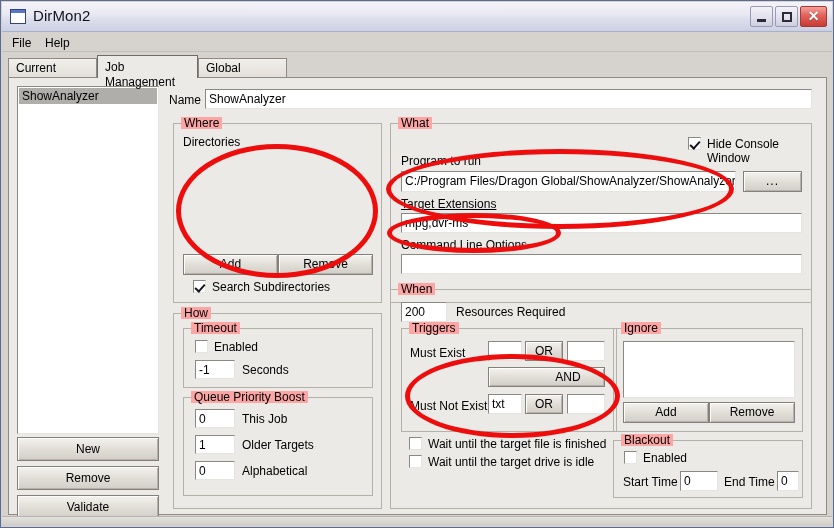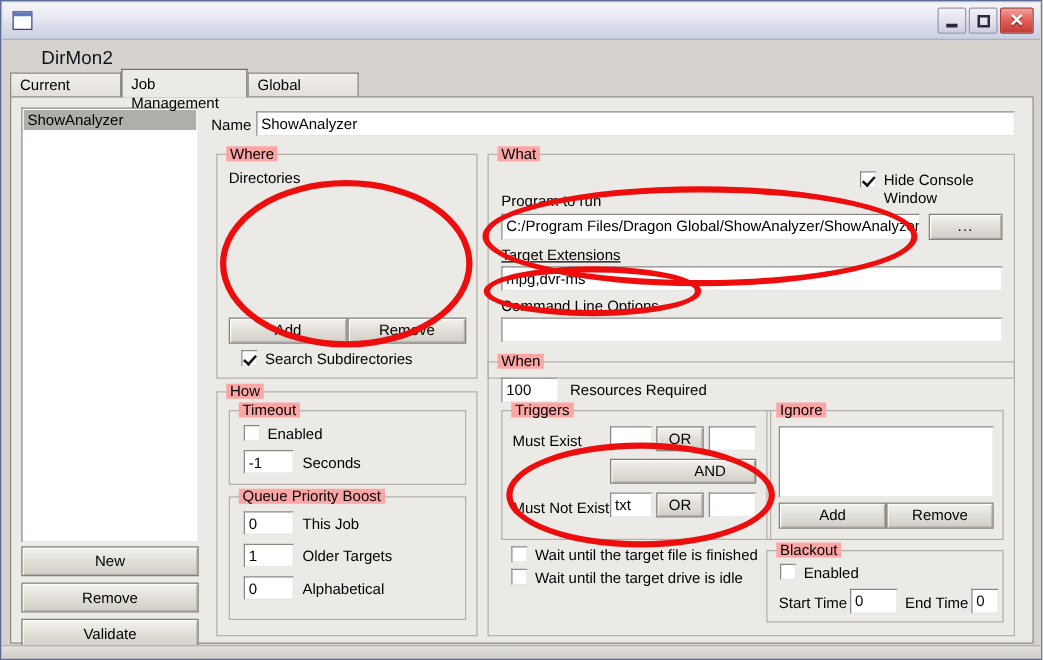--- a/index.html
+++ b/index.html
@@ -39,21 +39,20 @@
   .title-icon:after {
     content: "";
     position: absolute; left: 0; top: 0; right: 0; height: 3px;
     background: #5b78c4;
   }
   .title-text {
     position: absolute; left: 31px; top: 5px;
     font-size: 15px;
     color: #10131c;
     letter-spacing: 0.1px;
-    margin-top: 31px;
   }
   .winbtns { position: absolute; right: 5px; top: 4px; display: flex; gap: 2px; }
   .winbtn {
     width: 23px; height: 21px;
     background: linear-gradient(180deg,#f3f2f8 0%,#e2e1ec 55%,#cfcede 100%);
     border: 1px solid #9a9ab4;
     border-radius: 2px;
     box-sizing: border-box;
     position: relative;
   }
@@ -208,20 +207,24 @@
       </div>
       <div class="winbtn">
         <span class="glyph-max"></span>
       </div>
       <div class="winbtn close">
         <span class="glyph-close">✕</span>
       </div>
     </div>
   </div>
 
+  <div class="menubar">
+    <div class="menu-item" style="left:5px">File</div>
+    <div class="menu-item" style="left:38px">Help</div>
+  </div>
 
   <div class="tabstrip">
     <div class="tab" style="left:0px;   width:89px;">Current Status</div>
     <div class="tab active" style="left:89px;  width:101px;">Job Management</div>
     <div class="tab" style="left:190px; width:89px;">Global Settings</div>
   </div>
 
   <div class="tabpage">
 
     <div class="sunken" style="position:absolute;left:8px;top:8px;width:142px;height:348px;">
@@ -278,21 +281,21 @@
       <div class="lbl" style="left:10px;top:73px;text-decoration:underline;">Target Extensions</div>
       <div class="field" style="position:absolute;left:10px;top:89px;width:401px;height:20px;">mpg,dvr-ms</div>
 
       <div class="lbl" style="left:10px;top:114px;">Command Line Options</div>
       <div class="field" style="position:absolute;left:10px;top:130px;width:401px;height:20px;"></div>
     </div>
 
     <div class="group" style="left:381px;top:211px;width:422px;height:220px;">
       <span class="legend">When</span>
 
-      <div class="field" style="position:absolute;left:10px;top:12px;width:46px;height:20px;">100</div>
+      <div class="field" style="position:absolute;left:10px;top:12px;width:46px;height:20px;">200</div>
       <div class="lbl" style="left:65px;top:15px;">Resources Required</div>
 
       <div class="group" style="left:10px;top:38px;width:216px;height:104px;">
         <span class="legend">Triggers</span>
 
         <div class="lbl" style="left:8px;top:17px;">Must Exist</div>
         <div class="field" style="position:absolute;left:86px;top:12px;width:34px;height:20px;"></div>
         <div class="btn" style="position:absolute;left:123px;top:12px;width:38px;height:20px;line-height:18px;">OR</div>
         <div class="field" style="position:absolute;left:165px;top:12px;width:38px;height:20px;"></div>
 

